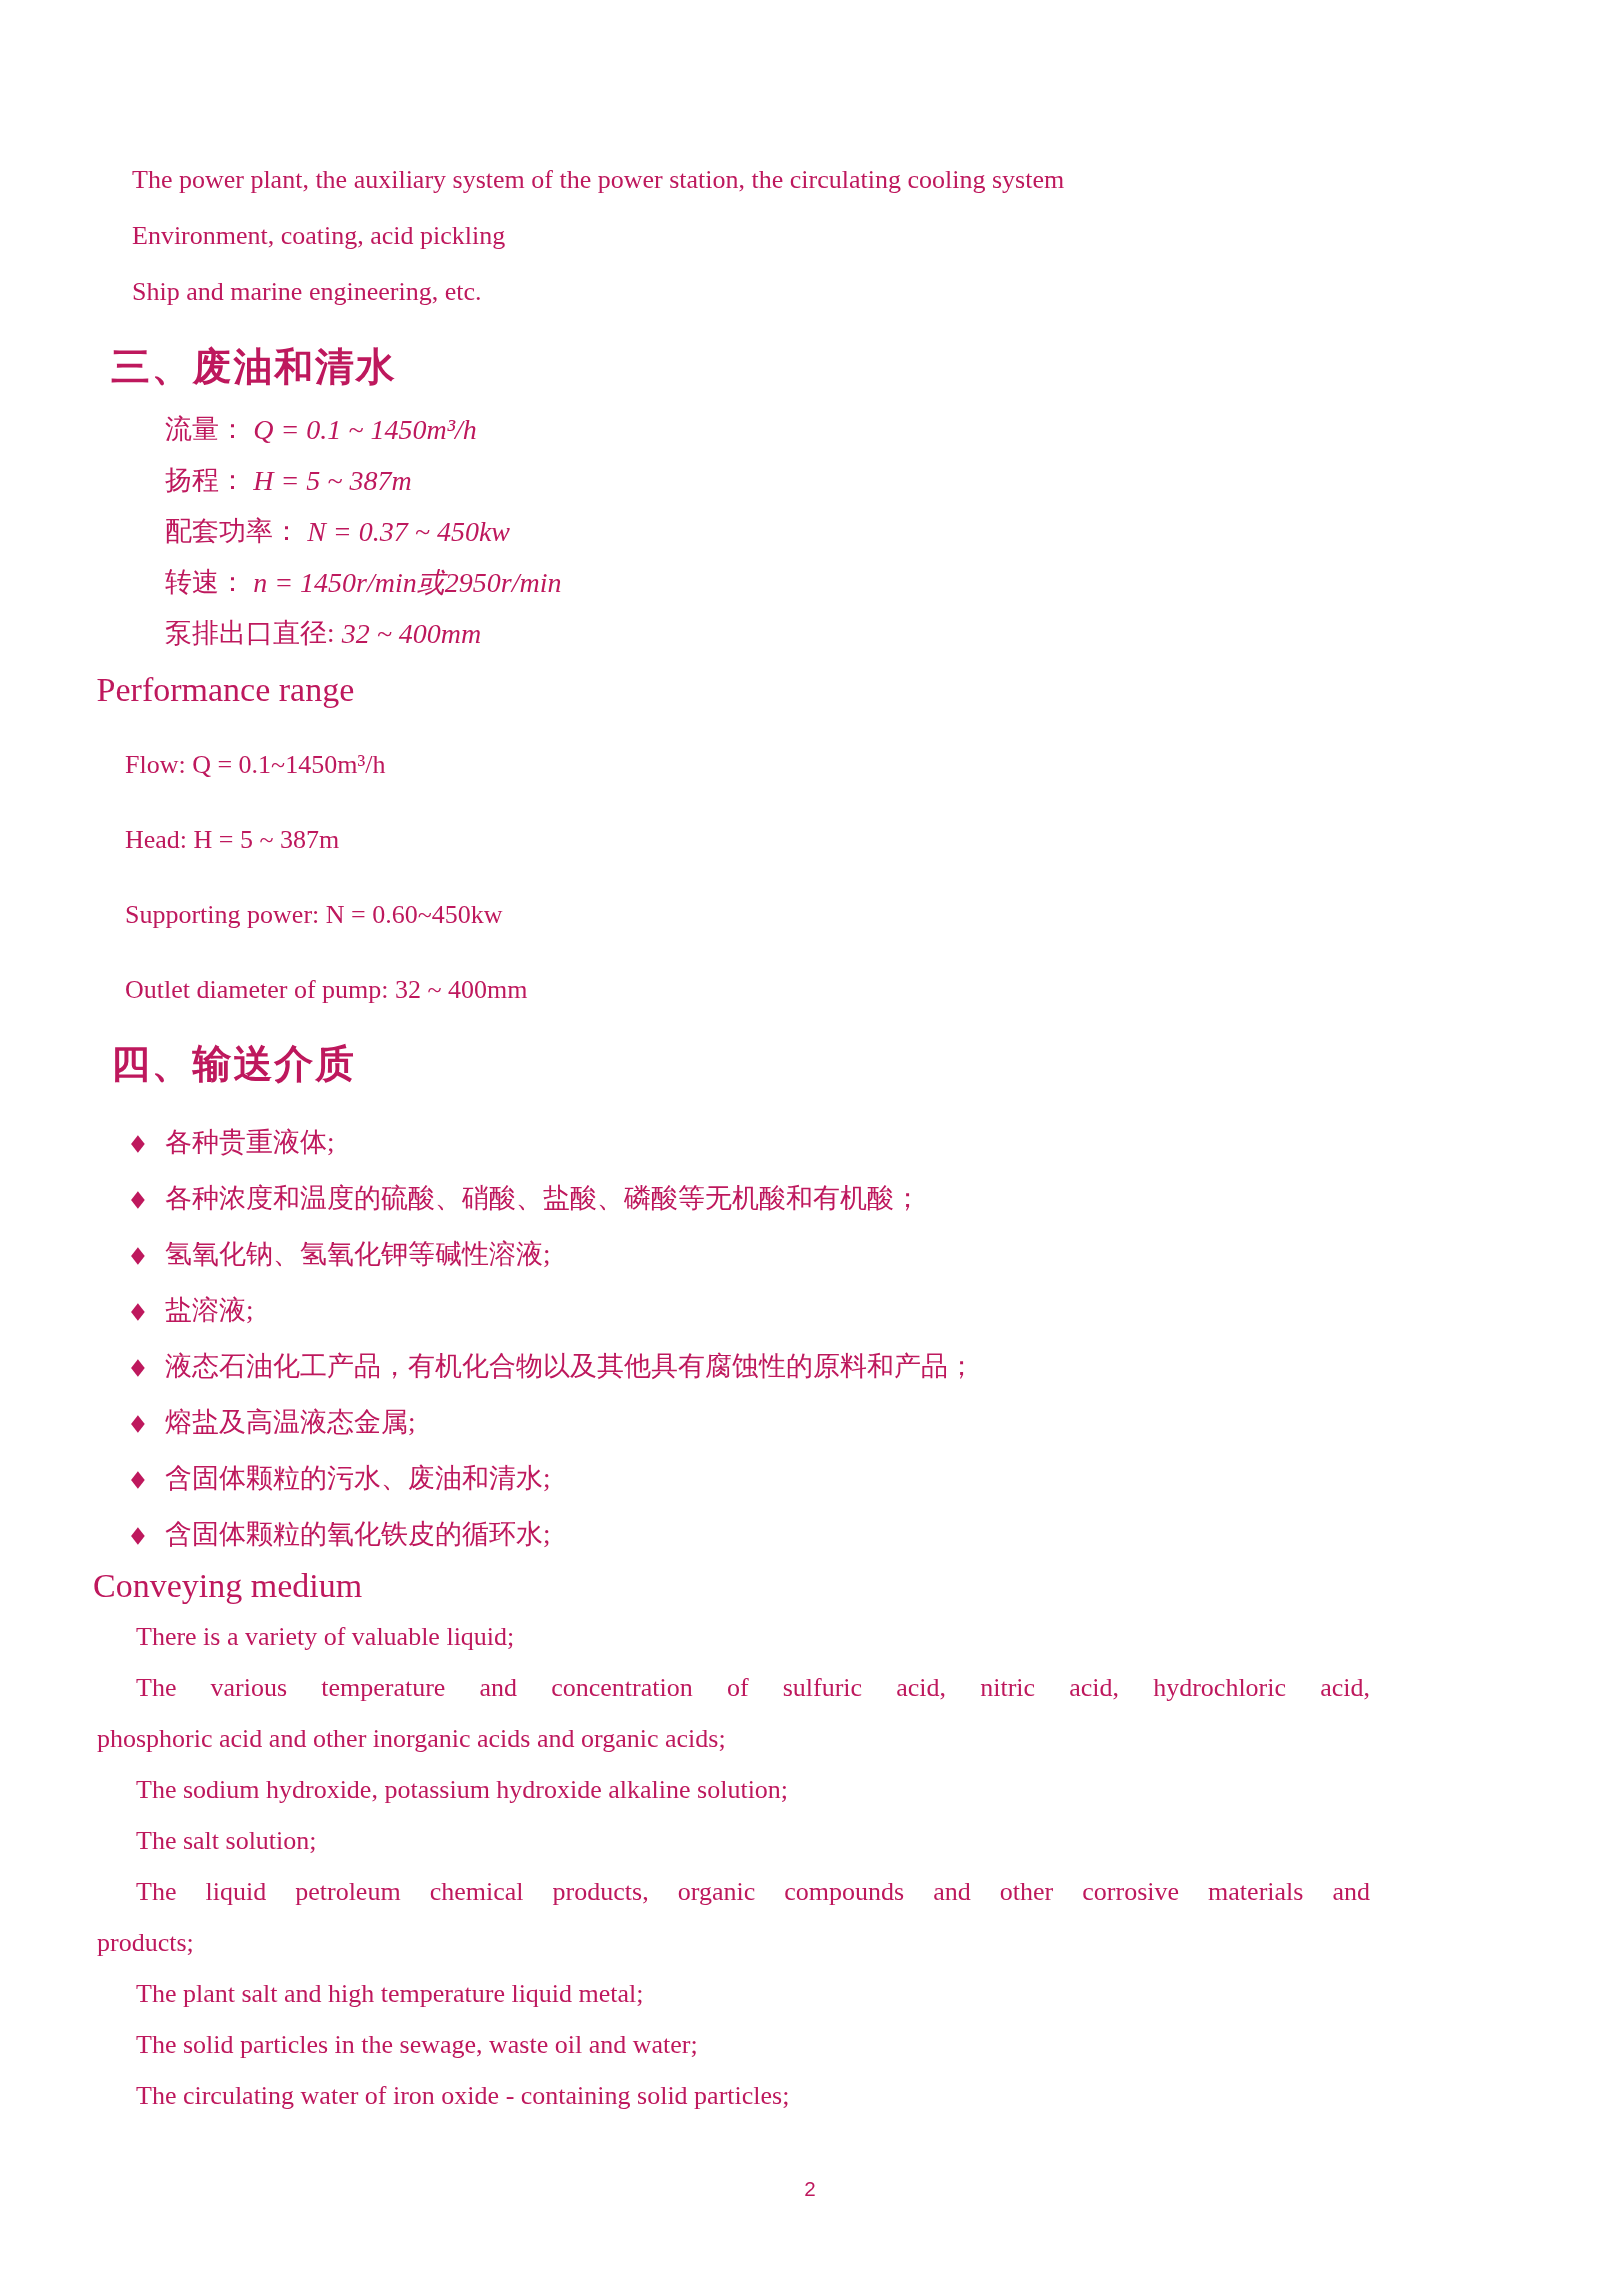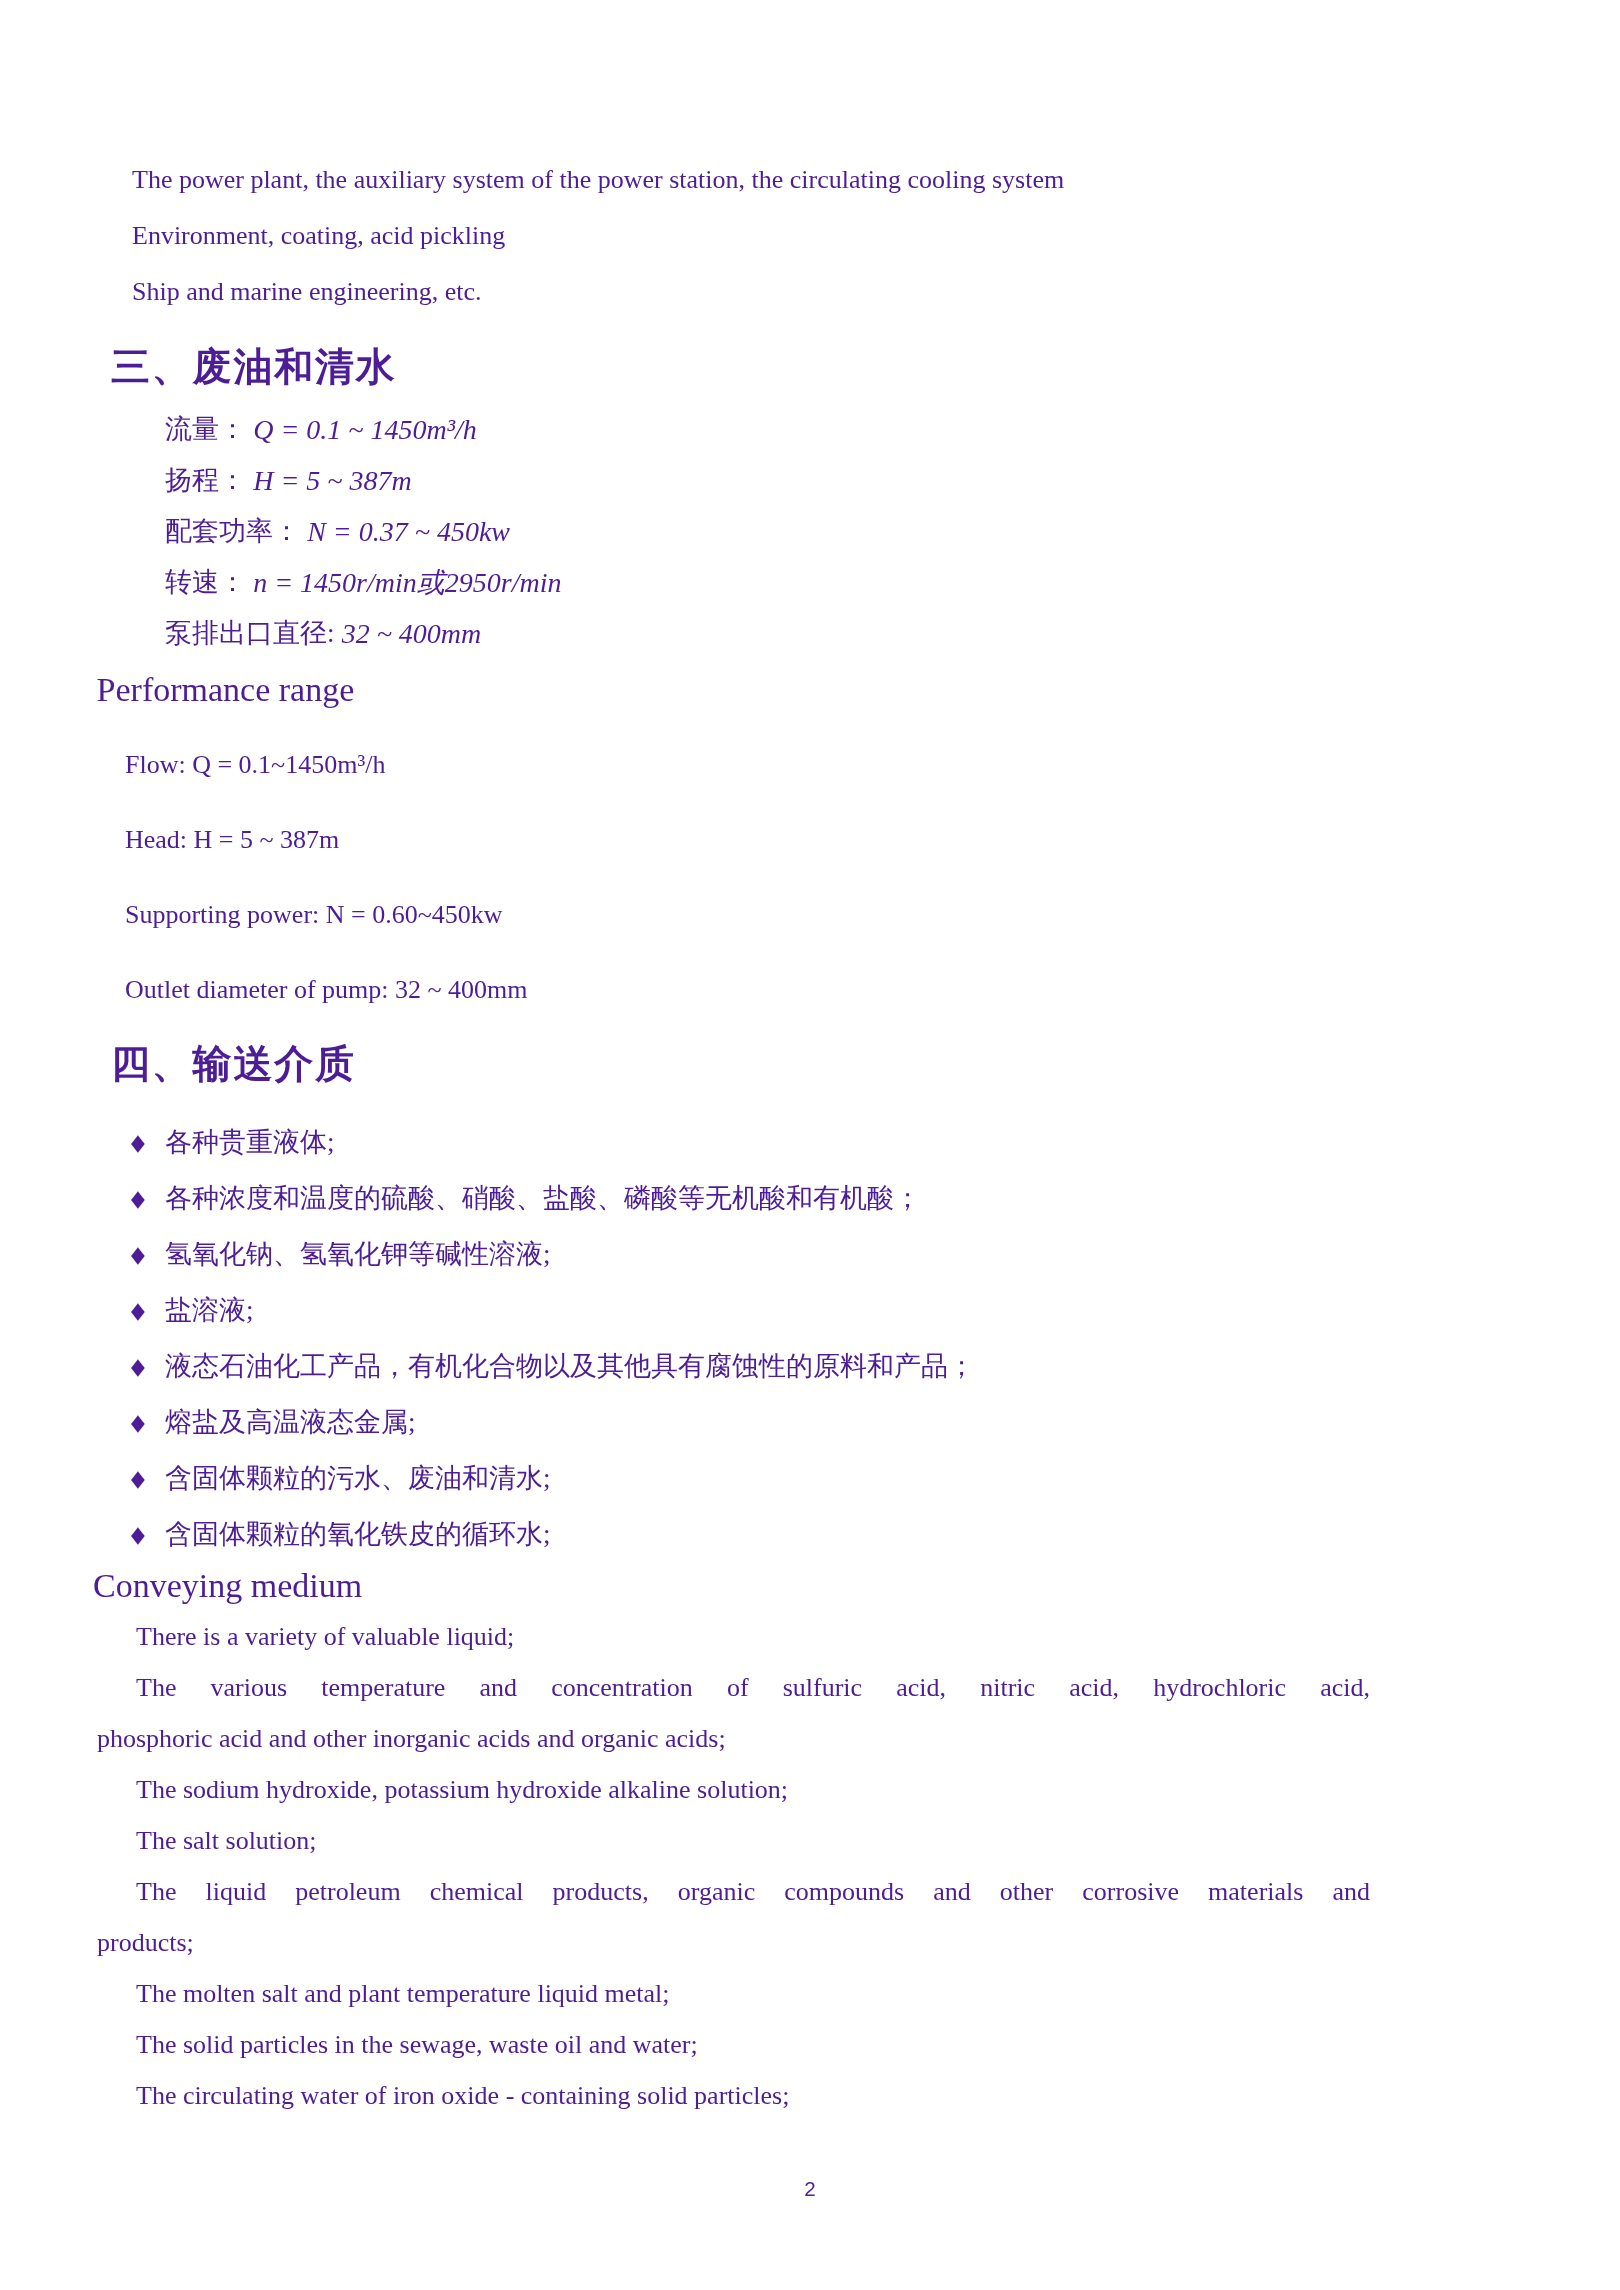--- a/index.html
+++ b/index.html
@@ -1,21 +1,21 @@
 <!DOCTYPE html>
 <html style="font-size:14.3px"><head>
 <meta charset="utf-8">
 <style>
   html,body{margin:0;padding:0;background:#ffffff;}
   .page{
     position:relative;
     width:1620px;
     height:2291px;
     background:#ffffff;
-    color:#4c1d95;
+    color:#be185d;
     font-family:"Liberation Serif", serif;
     box-sizing:border-box;
     padding:152px 246px 0 93px;
     overflow:hidden;
   }
   
   .intro-line{
     font-size:26px;
     line-height:56px;
     text-indent:39px;
@@ -177,20 +177,20 @@
   </ul>
 
   <p class="en-flush cm">Conveying medium</p>
   <p class="body-en indent">There is a variety of valuable liquid;</p>
   <p class="body-en indent stretch">The various temperature and concentration of sulfuric acid, nitric acid, hydrochloric acid,</p>
   <p class="body-en">phosphoric acid and other inorganic acids and organic acids;</p>
   <p class="body-en indent">The sodium hydroxide, potassium hydroxide alkaline solution;</p>
   <p class="body-en indent">The salt solution;</p>
   <p class="body-en indent stretch">The liquid petroleum chemical products, organic compounds and other corrosive materials and</p>
   <p class="body-en">products;</p>
-  <p class="body-en indent">The molten salt and plant temperature liquid metal;</p>
+  <p class="body-en indent">The plant salt and high temperature liquid metal;</p>
   <p class="body-en indent">The solid particles in the sewage, waste oil and water;</p>
   <p class="body-en indent">The circulating water of iron oxide - containing solid particles;</p>
 
   <div class="page-number">2</div>
 
 </div>
 
 
 </body></html>

